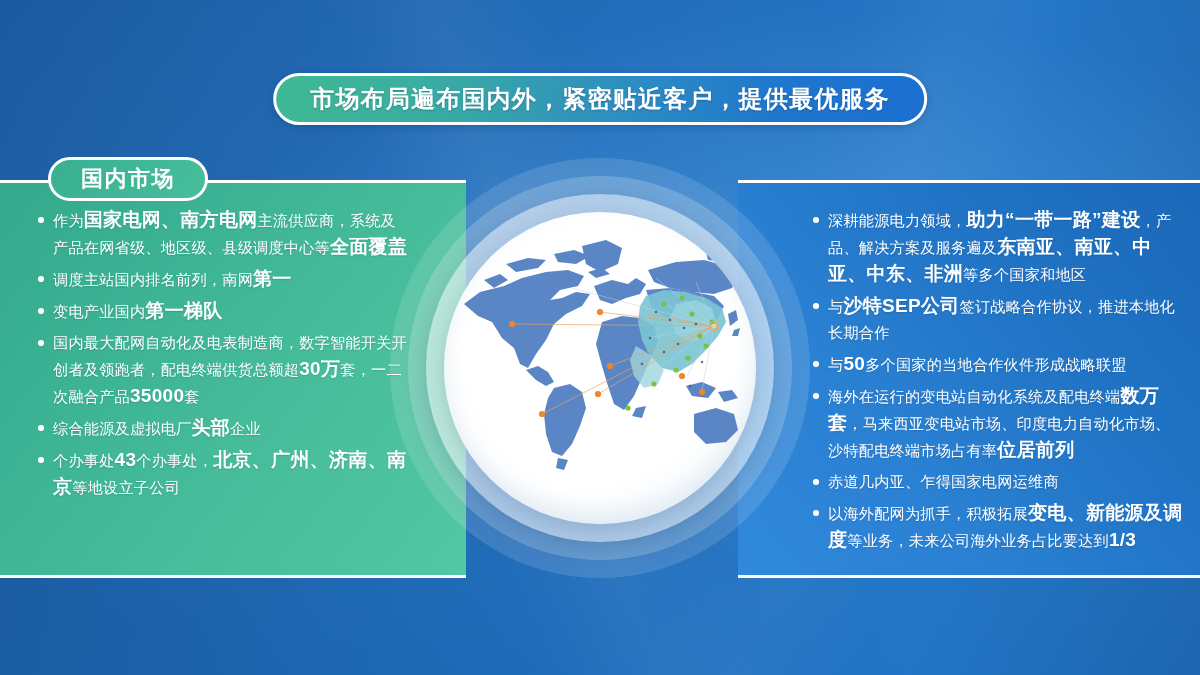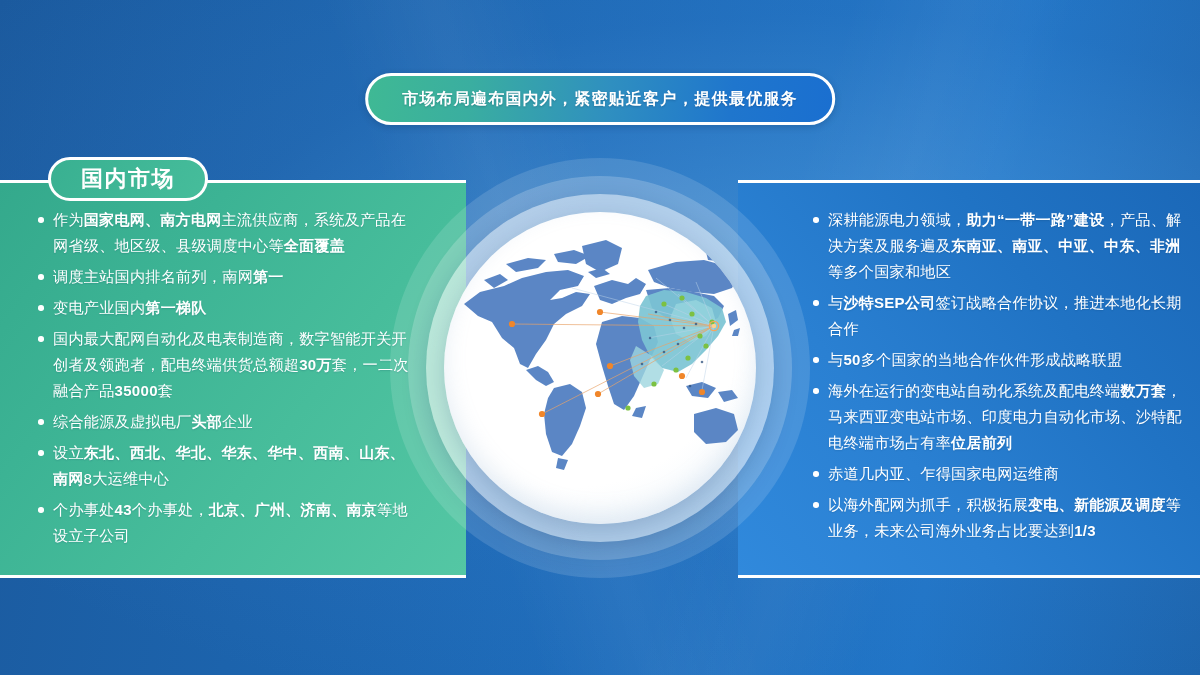--- a/index.html
+++ b/index.html
@@ -26,21 +26,21 @@
   .title-pill{
     position:absolute;left:50%;transform:translateX(-50%);
     top:73px;height:46px;padding:0 34px;
     display:flex;align-items:center;justify-content:center;
     border:3px solid #ffffff;border-radius:26px;
     background:linear-gradient(96deg,#3fb994 0%,#3aaea0 22%,#2f8fc0 52%,#1f76cd 78%,#1a6fd0 100%);
     box-shadow:0 2px 7px rgba(0,30,70,.22);
     z-index:40;
   }
   .title-pill .txt{
-    color:#fff;font-size:16px;font-weight:bold;letter-spacing:1.2px;
+    color:#fff;font-size:24px;font-weight:bold;letter-spacing:1.2px;
     white-space:nowrap;text-shadow:0 1px 2px rgba(0,40,80,.28);font-family:Liberation Serif, serif;
   }
 
   
   .panel{
     position:absolute;top:180px;height:398px;
     border-top:3px solid #ffffff;border-bottom:3px solid #ffffff;
     box-sizing:border-box;z-index:10;
   }
   .panel-left{
@@ -75,21 +75,21 @@
 
   .bullet{
     position:relative;padding-left:17px;margin-bottom:5px;
     font-size:15.2px;line-height:26px;letter-spacing:.2px;
     text-shadow:0 1px 1.5px rgba(0,50,90,.18);
   }
   .bullet::before{
     content:"";position:absolute;left:2px;top:10px;
     width:5.5px;height:5.5px;border-radius:50%;background:#ffffff;
   }
-  .bullet b{font-weight:bold;font-size:15px;letter-spacing:.3px;}
+  .bullet b{font-weight:bold;font-size:19px;letter-spacing:.3px;}
 
   
   .globe-wrap{
     position:absolute;left:600px;top:368px;
     transform:translate(-50%,-50%);
     width:420px;height:420px;z-index:25;pointer-events:none;
   }
   .ring{position:absolute;border-radius:50%;left:50%;top:50%;transform:translate(-50%,-50%);}
   .ring-1{width:420px;height:420px;background:rgba(255,255,255,.13);}
   .ring-2{width:384px;height:384px;background:rgba(255,255,255,.20);}
@@ -235,21 +235,20 @@
   <div class="badge badge-left">
     <span class="txt">国内市场</span>
   </div>
 
   <div class="col col-left" id="col-left">
       <div class="bullet"><span>作为</span><b>国家电网、南方电网</b><span>主流供应商，系统及产品在网省级、地区级、县级调度中心等</span><b>全面覆盖</b></div>
       <div class="bullet"><span>调度主站国内排名前列，南网</span><b>第一</b></div>
       <div class="bullet"><span>变电产业国内</span><b>第一梯队</b></div>
       <div class="bullet"><span>国内最大配网自动化及电表制造商，数字智能开关开创者及领跑者，配电终端供货总额超</span><b>30万</b><span>套，一二次融合产品</span><b>35000</b><span>套</span></div>
       <div class="bullet"><span>综合能源及虚拟电厂</span><b>头部</b><span>企业</span></div>
-      <div class="bullet"><span>设立</span><b>东北、西北、华北、华东、华中、西南、山东、南网</b><span>8大运维中心</span></div>
       <div class="bullet"><span>个办事处</span><b>43</b><span>个办事处，</span><b>北京、广州、济南、南京</b><span>等地设立子公司</span></div>
     </div>
 
   <div class="col col-right" id="col-right">
       <div class="bullet"><span>深耕能源电力领域，</span><b>助力“一带一路”建设</b><span>，产品、解决方案及服务遍及</span><b>东南亚、南亚、中亚、中东、非洲</b><span>等多个国家和地区</span></div>
       <div class="bullet"><span>与</span><b>沙特SEP公司</b><span>签订战略合作协议，推进本地化长期合作</span></div>
       <div class="bullet"><span>与</span><b>50</b><span>多个国家的当地合作伙件形成战略联盟</span></div>
       <div class="bullet"><span>海外在运行的变电站自动化系统及配电终端</span><b>数万套</b><span>，马来西亚变电站市场、印度电力自动化市场、沙特配电终端市场占有率</span><b>位居前列</b></div>
       <div class="bullet"><span>赤道几内亚、乍得国家电网运维商</span></div>
       <div class="bullet"><span>以海外配网为抓手，积极拓展</span><b>变电、新能源及调度</b><span>等业务，未来公司海外业务占比要达到</span><b>1/3</b></div>

